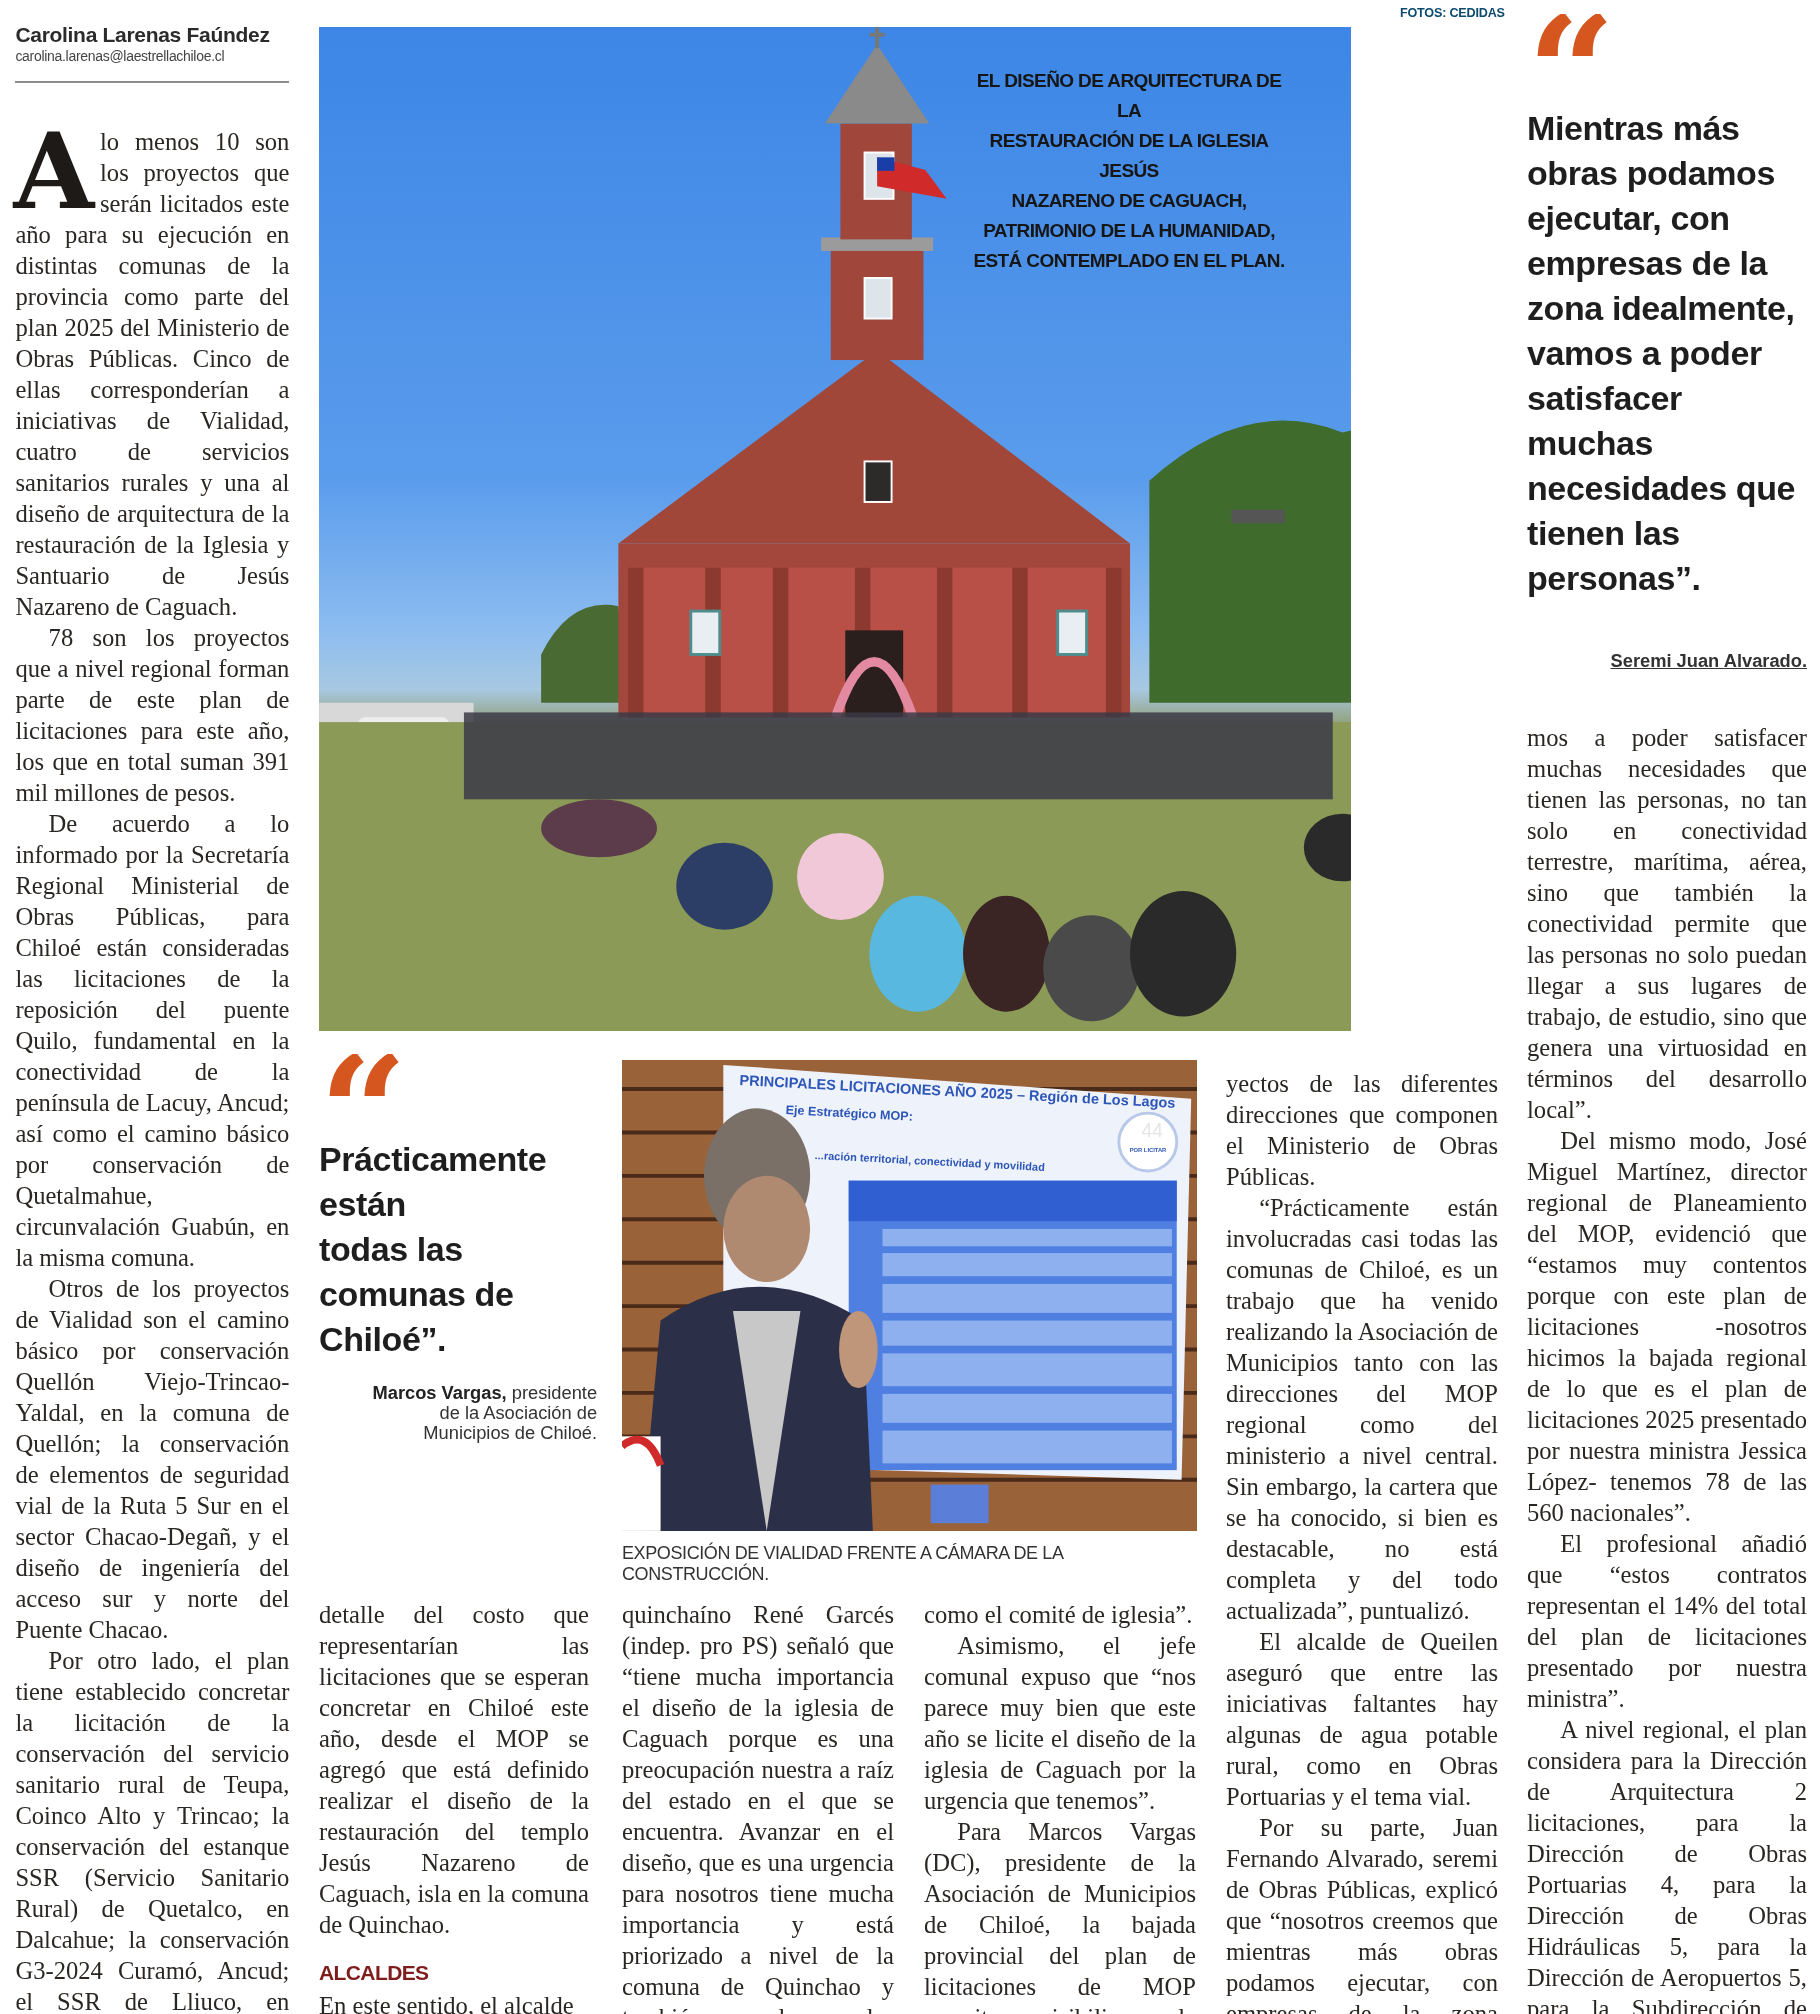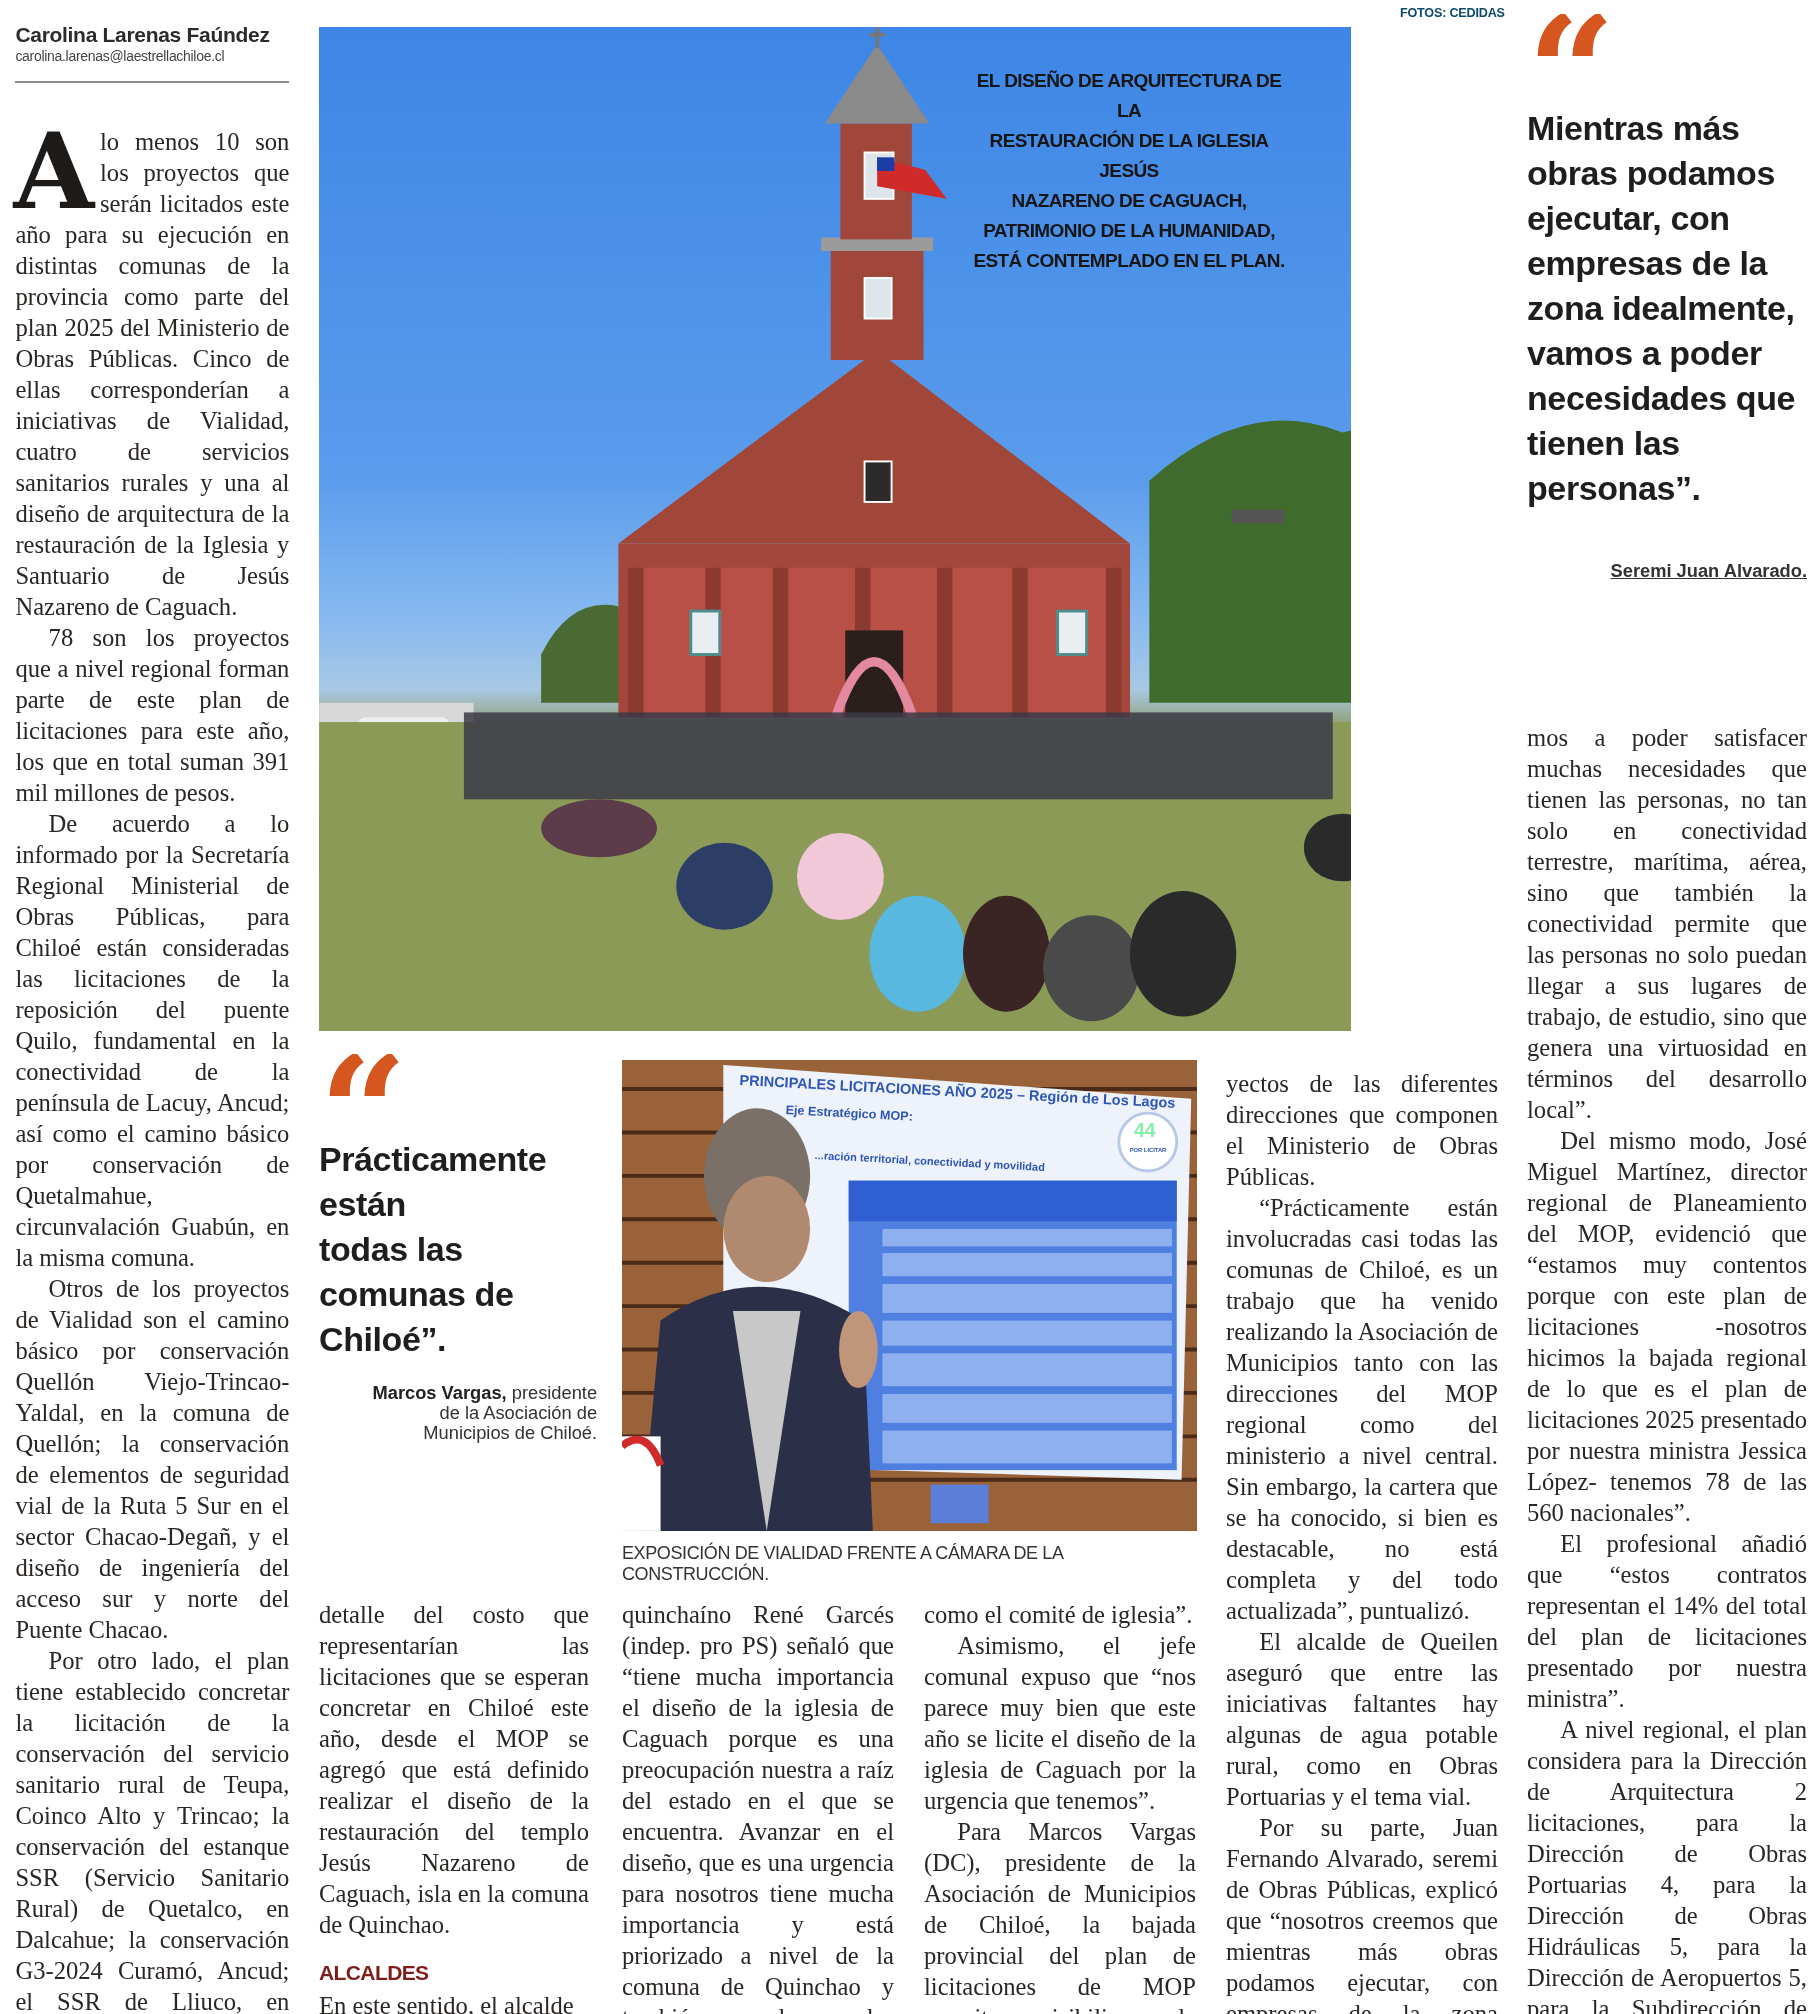--- a/index.html
+++ b/index.html
@@ -125,20 +125,21 @@
 
 <div class="pq" style="left:1527px; top:13.5px; width:280px;">
   <div class="qmark">“</div>
   <div class="qtext" style="margin-top:9.7px;">
     <div>Mientras más</div>
     <div>obras podamos</div>
     <div>ejecutar, con</div>
     <div>empresas de la</div>
     <div>zona idealmente,</div>
     <div>vamos a poder</div>
+    <div>satisfacer muchas</div>
     <div>necesidades que</div>
     <div>tienen las</div>
     <div>personas”.</div>
   </div>
   <div class="qattr" style="margin-top:50px; font-weight:bold;text-decoration:underline;">
     <span>Seremi Juan Alvarado.</span>
   </div>
 </div>
 
 <div class="col" style="left:1527px; top:722px; width:280px;">
@@ -198,21 +199,21 @@
     <path d="M20 488 L40 270 Q 140 200 250 270 L 260 488 Z" fill="#2b3048"></path>
     <path d="M115 260 L150 488 L 185 260 Z" fill="#c8c8c8"></path>
     <ellipse cx="245" cy="300" rx="20" ry="40" fill="#c0967a"></ellipse>
     <rect x="320" y="440" width="60" height="40" fill="#5b7fd8"></rect>
     <rect x="0" y="390" width="40" height="98" fill="#ffffff"></rect>
     <path d="M0 400 Q 25 380 40 420" stroke="#d12a2a" stroke-width="8" fill="none"></path>
   </svg>
   <div style="position:absolute; left:118px; top:11.6px; width:425px; font-family:'Liberation Sans',sans-serif; font-weight:bold; font-size:14.5px; color:#2d56b8; transform:rotate(3deg); transform-origin:left top; white-space:nowrap;">PRINCIPALES LICITACIONES AÑO 2025 – Región de Los Lagos</div>
   <div style="position:absolute; left:164px; top:43px; font-family:'Liberation Sans',sans-serif; font-weight:bold; font-size:12.6px; color:#2d56b8; transform:rotate(3deg); transform-origin:left top;">Eje Estratégico MOP:</div>
   <div style="position:absolute; left:193px; top:89px; font-family:'Liberation Sans',sans-serif; font-weight:bold; font-size:11px; color:#2d56b8; transform:rotate(3deg); transform-origin:left top; white-space:nowrap;">...ración territorial, conectividad y movilidad</div>
-  <div style="position:absolute; left:512px; top:60px; width:29px; text-align:left; font-family:'Liberation Sans',sans-serif; font-size:19.3px; color:#86efac;font-weight:bold;">44</div>
+  <div style="position:absolute; left:512px; top:60px; width:29px; text-align:right; font-family:'Liberation Sans',sans-serif; font-size:19.3px; color:#e5e5e5;">44</div>
   <div style="position:absolute; left:504px; top:87px; width:44px; text-align:center; font-family:'Liberation Sans',sans-serif; font-size:5.8px; font-weight:bold; color:#2d56b8;">POR LICITAR</div>
 </div>
 <div class="photo-caption">EXPOSICIÓN DE VIALIDAD FRENTE A CÁMARA DE LA CONSTRUCCIÓN.</div>
 
 <div class="col" style="left:319px; top:1599px; width:270px;">
   <p class="noindent">detalle del costo que representarían las licitaciones que se esperan concretar en Chiloé este año, desde el MOP se agregó que está definido realizar el diseño de la restauración del templo Jesús Nazareno de Caguach, isla en la comuna de Quinchao.</p>
   <div class="subhead">ALCALDES</div>
   <p class="noindent">En este sentido, el alcalde</p>
 </div>
 

